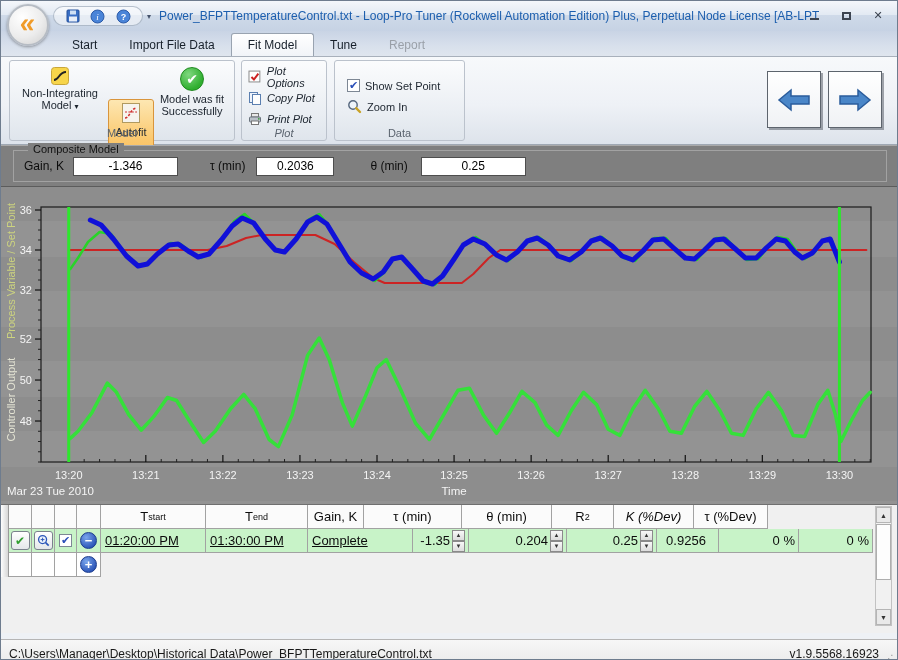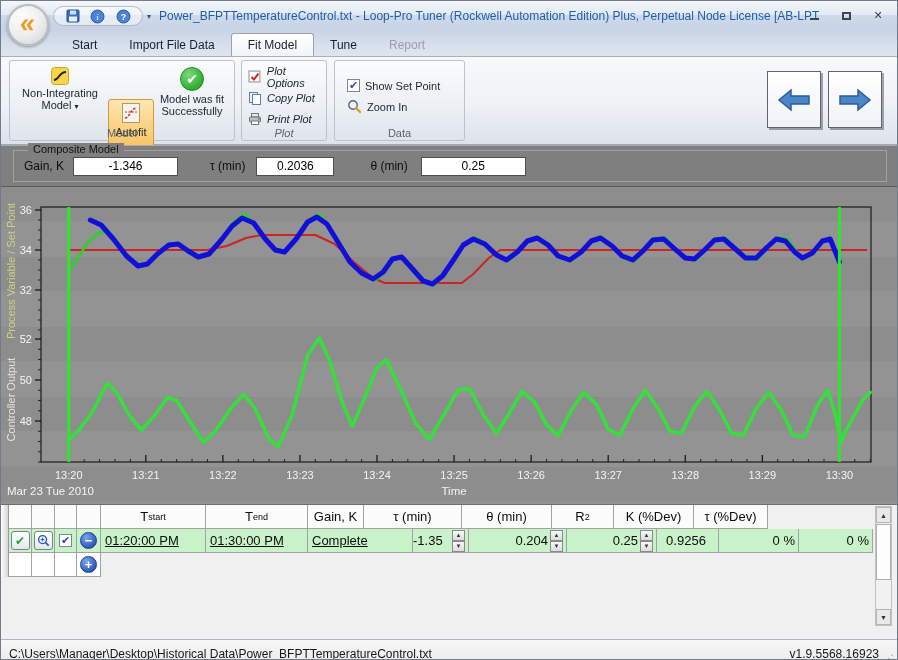--- a/index.html
+++ b/index.html
@@ -384,21 +384,21 @@
           <div class="tcell" style="width: 23px;"></div>
           <div class="tcell" style="width: 23px;"></div>
           <div class="tcell" style="width: 22px;"></div>
           <div class="tcell" style="width: 24px;"></div>
           <div class="tcell" style="width: 105px;">T<sub>start</sub></div>
           <div class="tcell" style="width: 102px;">T<sub>end</sub></div>
           <div class="tcell" style="width: 56px;">Gain, K</div>
           <div class="tcell" style="width: 98px;">τ (min)</div>
           <div class="tcell" style="width: 90px;">θ (min)</div>
           <div class="tcell" style="width: 62px;">R<sup>2</sup></div>
-          <div class="tcell" style="width: 80px;">K (%Dev)</div>
+          <div class="tcell" style="width: 80px; font-style: italic;">K (%Dev)</div>
           <div class="tcell" style="width: 74px;">τ (%Dev)</div>
         </div>
         <div class="trow green">
           <div class="tcell" style="width: 23px;">
             <div class="ctrlbtn">
               <span style="color:#2f9e2f;font-size:12px;font-weight:bold">✔</span>
             </div>
           </div>
           <div class="tcell" style="width: 23px;">
             <div class="ctrlbtn">
@@ -419,21 +419,21 @@
           <div class="tcell txt" style="width: 105px;">
             <span>01:20:00 PM</span>
           </div>
           <div class="tcell txt" style="width: 102px;">
             <span>01:30:00 PM</span>
           </div>
           <div class="tcell txt" style="width: 105px; align-items: center;">
             <span>Complete</span>
           </div>
           <div class="tcell num" style="width: 56px;">
-            <span style="flex: 1 1 0%; text-align: left;">-1.35</span>
+            <span style="flex: 1 1 0%; text-align: right;">-1.35</span>
             <div class="spin">
               <div class="">▲</div>
               <div class="">▼</div>
             </div>
           </div>
           <div class="tcell num" style="width: 98px;">
             <span style="flex: 1 1 0%; text-align: right;">0.204</span>
             <div class="spin">
               <div class="">▲</div>
               <div class="">▼</div>

